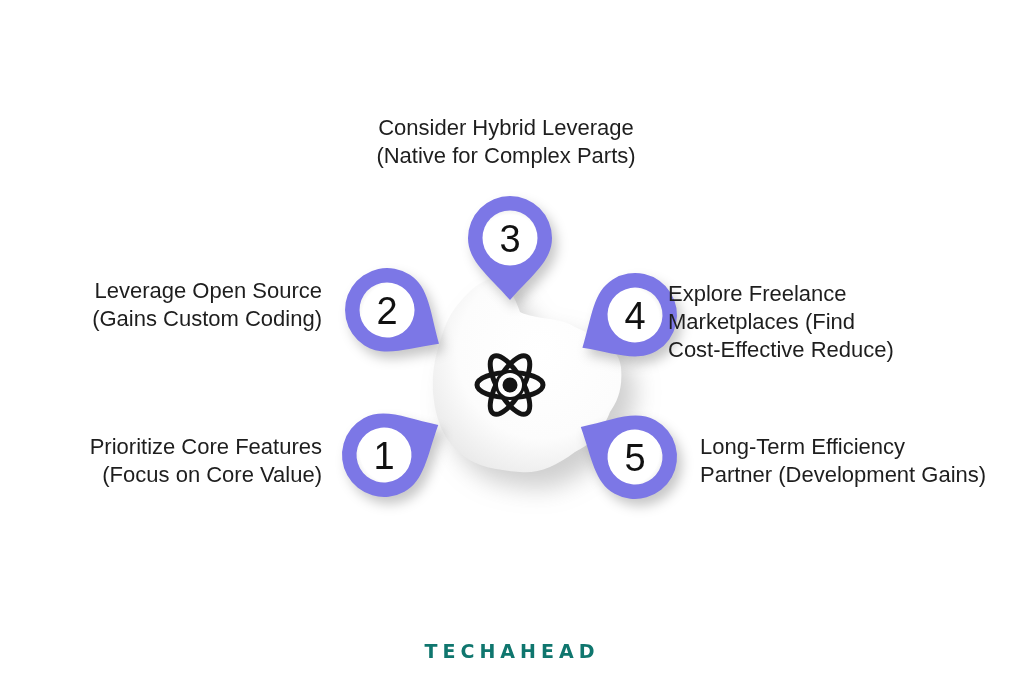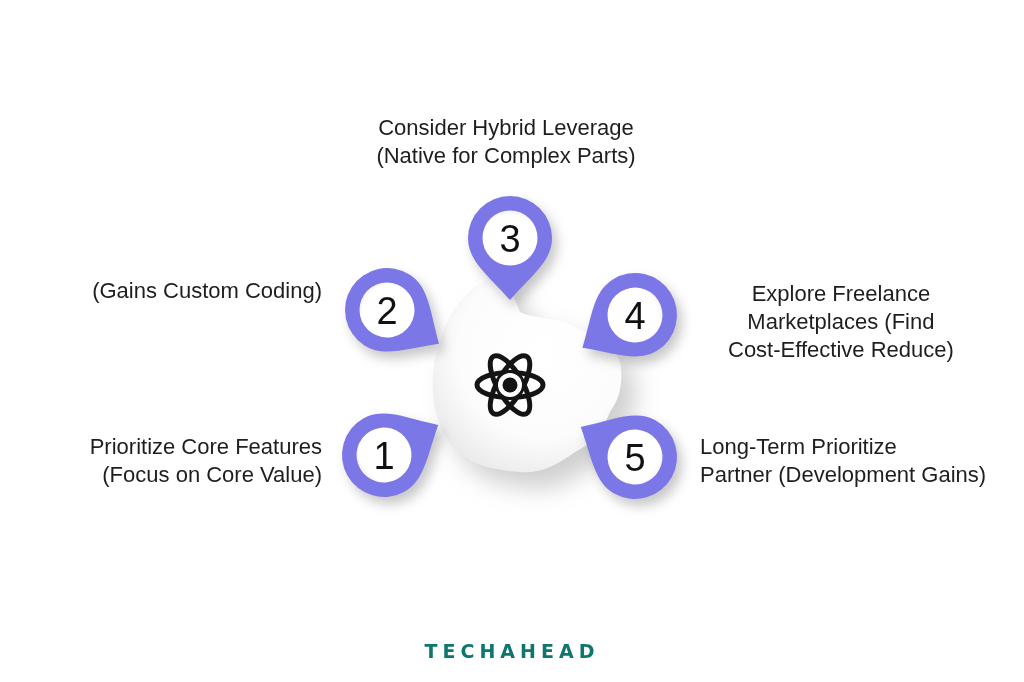--- a/index.html
+++ b/index.html
@@ -36,21 +36,21 @@
   .pin2 svg{transform:rotate(-57deg);}
   .pin4 svg{transform:rotate(58deg);}
   .pin5 svg{transform:rotate(119deg);}
 
   
   .label{position:absolute;font-size:22px;line-height:28px;color:#1e1e1e;z-index:5;white-space:nowrap;}
   .label span{display:block;}
   .label3{left:320px;width:372px;top:114px;text-align:center;}
   .label2{right:702px;top:277px;text-align:right;}
   .label1{right:702px;top:433px;text-align:right;}
-  .label4{left:728px;top:280px;text-align:center;}
+  .label4{left:668px;top:280px;text-align:left;}
   .label5{left:700px;top:433px;text-align:left;}
 
   
   .brand{
     position:absolute;left:0;right:0;top:640px;text-align:center;z-index:5;
     font-family:"DejaVu Sans","Liberation Sans",sans-serif;
     font-weight:bold;font-size:19px;letter-spacing:5px;color:#0f766e;
   }
 </style>
 </head>
@@ -137,34 +137,35 @@
     </svg>
     <div class="pin-num">5</div>
   </div>
 
   <div class="label label3">
     <span>Consider Hybrid Leverage</span>
     <span>(Native for Complex Parts)</span>
   </div>
 
   <div class="label label2">
+    <span>Leverage Open Source</span>
     <span>(Gains Custom Coding)</span>
   </div>
 
   <div class="label label1">
     <span>Prioritize Core Features</span>
     <span>(Focus on Core Value)</span>
   </div>
 
   <div class="label label4">
     <span>Explore Freelance</span>
     <span>Marketplaces (Find</span>
     <span>Cost-Effective Reduce)</span>
   </div>
 
   <div class="label label5">
-    <span>Long-Term Prioritize</span>
+    <span>Long-Term Efficiency</span>
     <span>Partner (Development Gains)</span>
   </div>
 
   <div class="brand">TECHAHEAD</div>
 
 </div>
 
 </body></html>

